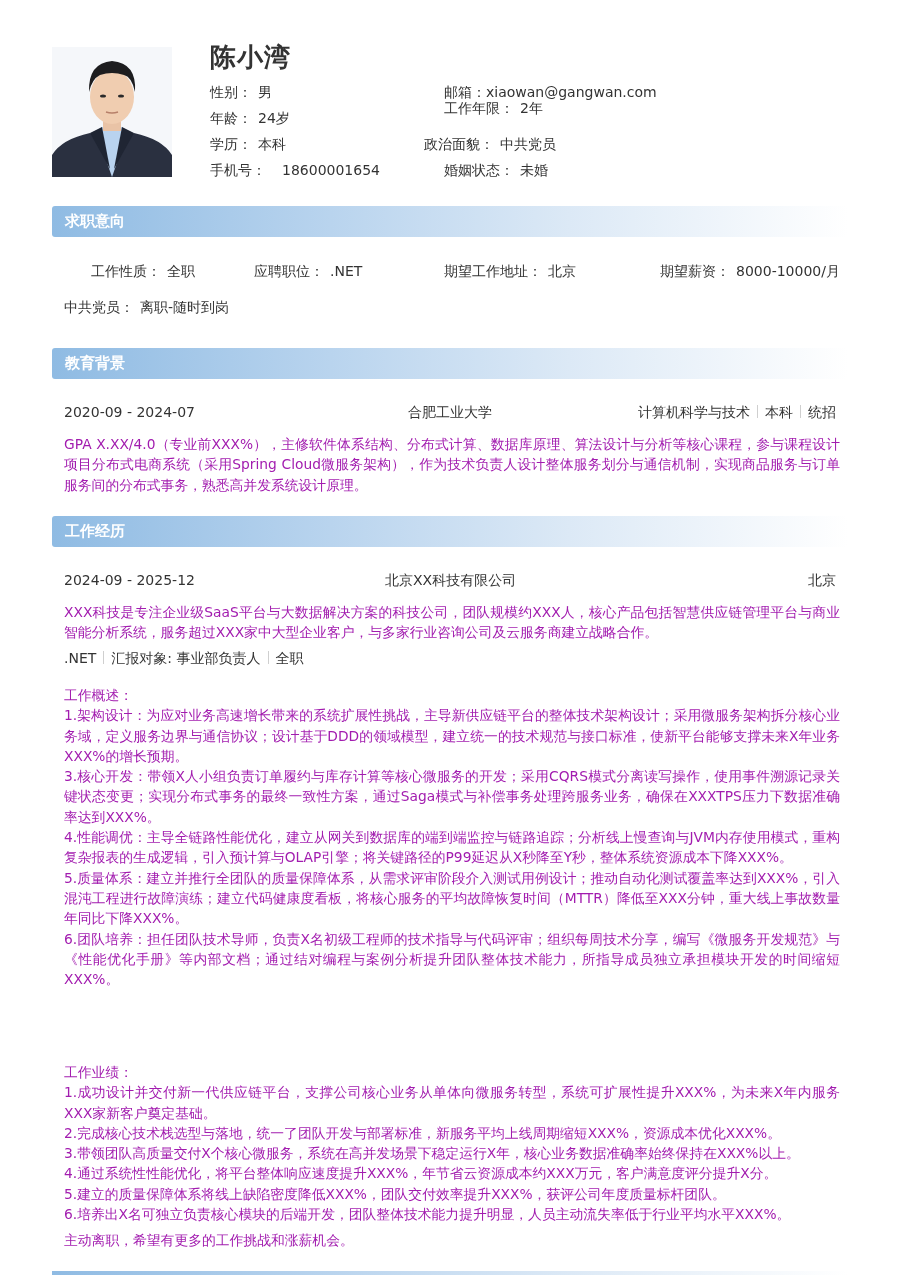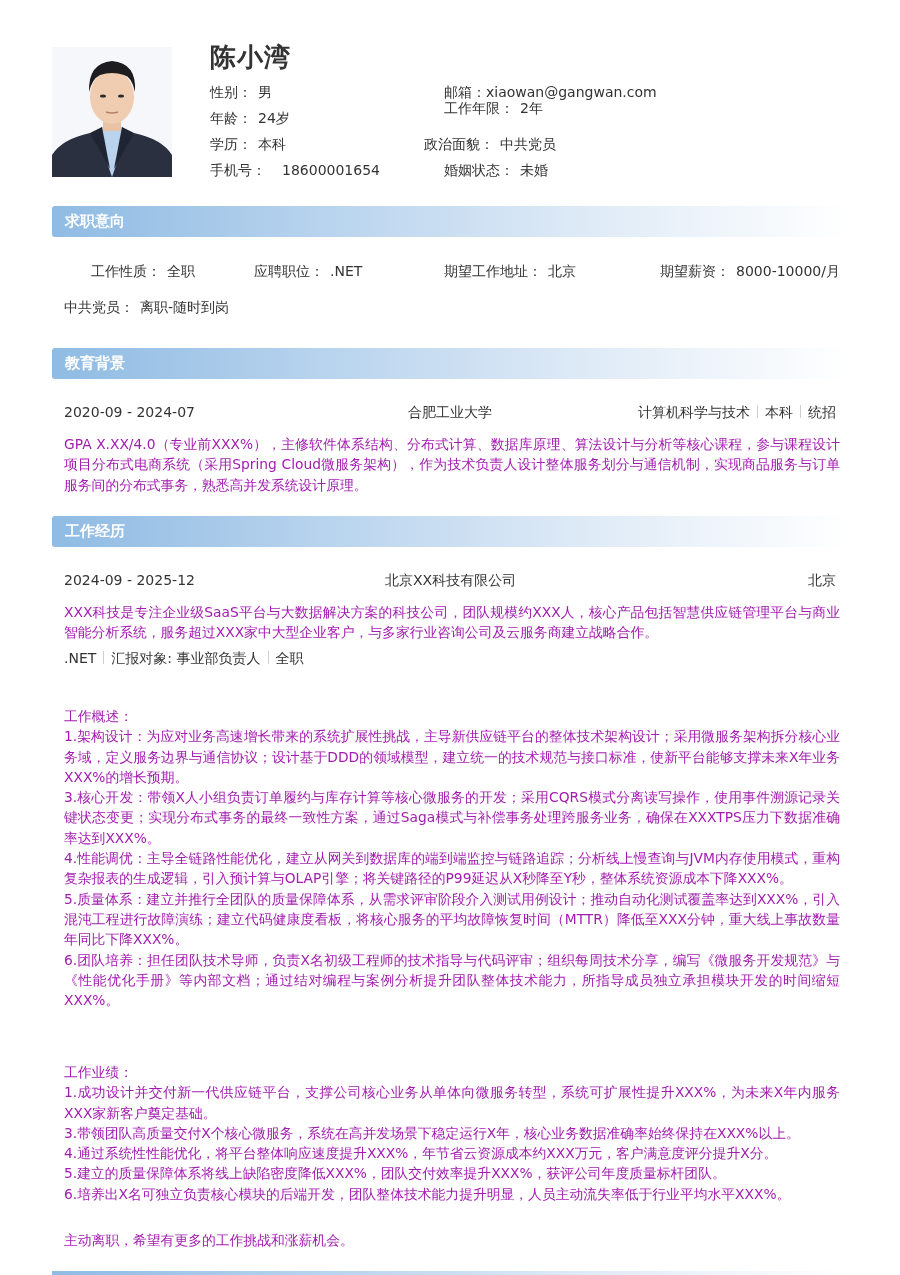--- a/index.html
+++ b/index.html
@@ -121,32 +121,33 @@
 <div class="line" style="left:64px; top:572px;">2024-09 - 2025-12</div>
 <div class="line" style="left:385px; top:572px;">北京XX科技有限公司</div>
 <div class="line" style="right:64px; top:572px;">北京</div>
 
 <div class="para" style="top:602px;">XXX科技是专注企业级SaaS平台与大数据解决方案的科技公司，团队规模约XXX人，核心产品包括智慧供应链管理平台与商业智能分析系统，服务超过XXX家中大型企业客户，与多家行业咨询公司及云服务商建立战略合作。</div>
 
 <div class="line" style="left:64px; top:650px;">
   <span>.NET</span><span class="sep"></span><span>汇报对象: 事业部负责人</span><span class="sep"></span><span>全职</span>
 </div>
 
-<div class="para" style="top:706px;">
+<div class="para" style="top:685px;">
   <div>工作概述：</div>
   <div>1.架构设计：为应对业务高速增长带来的系统扩展性挑战，主导新供应链平台的整体技术架构设计；采用微服务架构拆分核心业务域，定义服务边界与通信协议；设计基于DDD的领域模型，建立统一的技术规范与接口标准，使新平台能够支撑未来X年业务XXX%的增长预期。</div>
   <div>3.核心开发：带领X人小组负责订单履约与库存计算等核心微服务的开发；采用CQRS模式分离读写操作，使用事件溯源记录关键状态变更；实现分布式事务的最终一致性方案，通过Saga模式与补偿事务处理跨服务业务，确保在XXXTPS压力下数据准确率达到XXX%。</div>
   <div>4.性能调优：主导全链路性能优化，建立从网关到数据库的端到端监控与链路追踪；分析线上慢查询与JVM内存使用模式，重构复杂报表的生成逻辑，引入预计算与OLAP引擎；将关键路径的P99延迟从X秒降至Y秒，整体系统资源成本下降XXX%。</div>
   <div>5.质量体系：建立并推行全团队的质量保障体系，从需求评审阶段介入测试用例设计；推动自动化测试覆盖率达到XXX%，引入混沌工程进行故障演练；建立代码健康度看板，将核心服务的平均故障恢复时间（MTTR）降低至XXX分钟，重大线上事故数量年同比下降XXX%。</div>
   <div>6.团队培养：担任团队技术导师，负责X名初级工程师的技术指导与代码评审；组织每周技术分享，编写《微服务开发规范》与《性能优化手册》等内部文档；通过结对编程与案例分析提升团队整体技术能力，所指导成员独立承担模块开发的时间缩短XXX%。</div>
 </div>
 
 <div class="para" style="top:1062px;">
   <div>工作业绩：</div>
   <div>1.成功设计并交付新一代供应链平台，支撑公司核心业务从单体向微服务转型，系统可扩展性提升XXX%，为未来X年内服务XXX家新客户奠定基础。</div>
+  <div>2.完成核心技术栈选型与落地，统一了团队开发与部署标准，新服务平均上线周期缩短XXX%，资源成本优化XXX%。</div>
   <div>3.带领团队高质量交付X个核心微服务，系统在高并发场景下稳定运行X年，核心业务数据准确率始终保持在XXX%以上。</div>
   <div>4.通过系统性性能优化，将平台整体响应速度提升XXX%，年节省云资源成本约XXX万元，客户满意度评分提升X分。</div>
   <div>5.建立的质量保障体系将线上缺陷密度降低XXX%，团队交付效率提升XXX%，获评公司年度质量标杆团队。</div>
   <div>6.培养出X名可独立负责核心模块的后端开发，团队整体技术能力提升明显，人员主动流失率低于行业平均水平XXX%。</div>
 </div>
 
 <div class="para" style="top:1230px;">主动离职，希望有更多的工作挑战和涨薪机会。</div>
 
 <div class="bottom-bar"></div>
 

